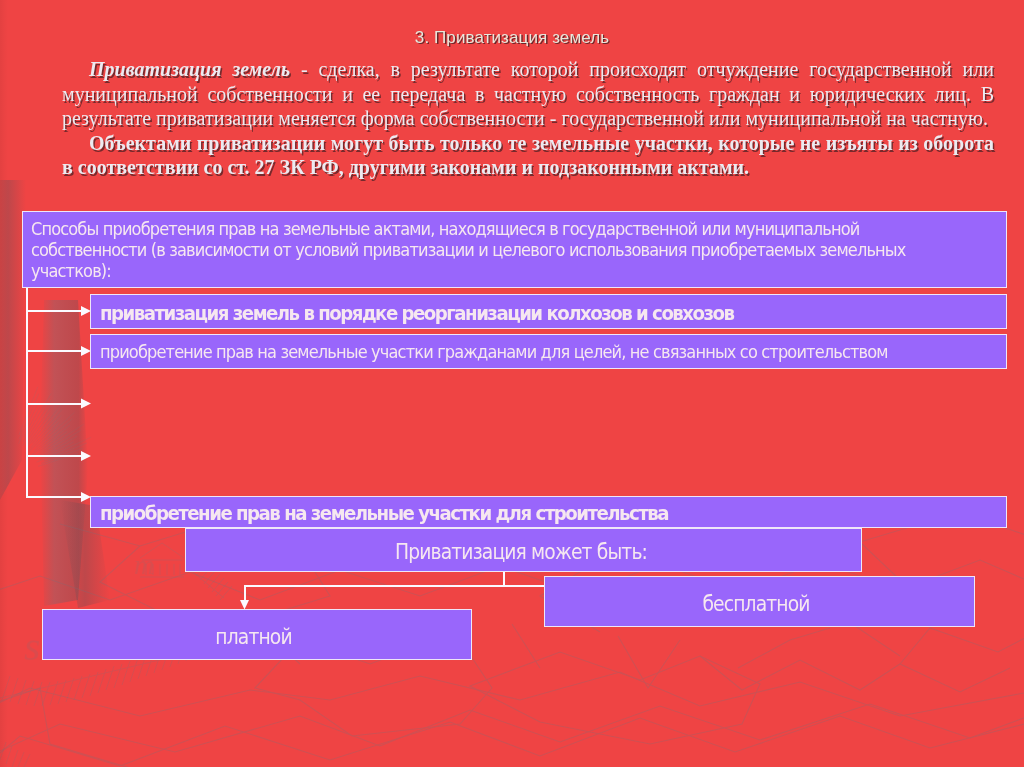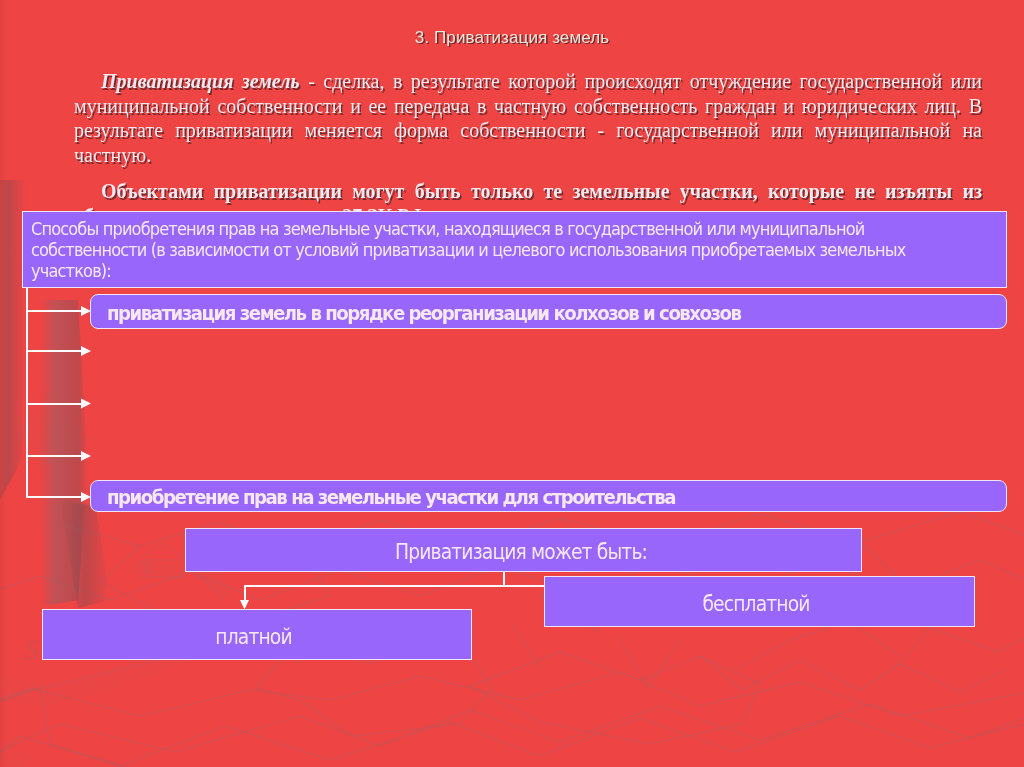--- a/index.html
+++ b/index.html
@@ -11,32 +11,32 @@
   .bg-art{position:absolute;left:0;top:0;width:1024px;height:767px;}
   .lband{position:absolute;left:0;top:0;width:8px;height:767px;
          background:linear-gradient(to right, rgba(0,0,0,0.05), rgba(0,0,0,0.02) 55%, rgba(0,0,0,0));}
   .title{position:absolute;left:0;top:28px;width:1024px;text-align:center;
          color:#e9e7dc;font-size:17px;font-family:"Liberation Sans",sans-serif;
          letter-spacing:0.1px;text-shadow:1.4px 1.4px 0.6px rgba(22,22,26,0.62);}
   .body-text{position:absolute;left:62px;top:57px;width:932px;
        color:#eceaf0;font-family:"Liberation Serif",serif;font-size:20px;
        line-height:24.6px;text-align:justify;
        text-shadow:1.5px 1.5px 0.5px rgba(20,20,26,0.55);}
-  .body-text p{margin:12px;text-indent:27px;}
+  .body-text p{margin:0;text-indent:27px;}
   .body-text p.p2{text-indent:27px;font-weight:bold;}
   .box{position:absolute;background:#9966fb;border:1.7px solid #efe6f8;
        color:#f6e7f0;box-sizing:border-box;
        font-family:"DejaVu Sans Condensed","DejaVu Sans",sans-serif;
        font-size:18px;letter-spacing:-0.85px;line-height:21px;
        display:flex;align-items:center;}
   .box > span{display:block;width:100%;}
   .box.pad{padding:6px 75px 5px 8px;align-items:flex-start;}
   .box.ctr{justify-content:center;text-align:center;font-size:20.8px;line-height:24px;padding-top:4px;}
   .box.ctr.leaf{padding-right:7px;}
-  .box.lft{padding-left:16px;border-radius:8px;}
+  .box.lft{padding-left:9px;}
   .box.bold{font-weight:bold;font-size:20.2px;letter-spacing:-1.5px;line-height:21px;padding-top:3px;}
   svg.conn{position:absolute;left:0;top:0;width:1024px;height:767px;
            overflow:visible;pointer-events:none;}
 </style>
 </head>
 <body>
 
 <div class="slide">
 
   <svg class="bg-art" viewBox="0 0 1024 767" preserveAspectRatio="none" aria-hidden="true">
@@ -133,27 +133,30 @@
       <path d="M244.5,586 L244.5,601"></path>
       <path d="M778,586 L778,601"></path>
     </g>
     <g fill="#fbfaff">
       <path d="M240,600 L249,600 L244.5,609.5 Z"></path>
       <path d="M773.5,600 L782.5,600 L778,609.5 Z"></path>
     </g>
   </svg>
 
   <div class="box pad" style="left:22px;top:211px;width:985px;height:77px">
-    <span>Способы приобретения прав на земельные участки, находящиеся в государственной или муниципальной собственности (в зависимости от условий приватизации и целевого использования приобретаемых земельных участков):</span>
+    <span>Способы приобретения прав на земельные актами, находящиеся в государственной или муниципальной собственности (в зависимости от условий приватизации и целевого использования приобретаемых земельных участков):</span>
   </div>
 
   <div class="box lft bold" style="left:90px;top:294px;width:917px;height:35px">
     <span>приватизация земель в порядке реорганизации колхозов и совхозов</span>
   </div>
-  <div class="box lft bold" style="left:90px;top:480px;width:917px;height:32px">
+  <div class="box lft" style="left:90px;top:334px;width:917px;height:35px">
+    <span>приобретение прав на земельные участки гражданами для целей, не связанных со строительством</span>
+  </div>
+  <div class="box lft bold" style="left:90px;top:496px;width:917px;height:32px">
     <span>приобретение прав на земельные участки для строительства</span>
   </div>
 
   <div class="box ctr leaf" style="left:42px;top:609px;width:430px;height:51px">
     <span>платной</span>
   </div>
 
   <div class="box ctr" style="left:185px;top:528px;width:677px;height:44px;padding-right:5px">
     <span>Приватизация может быть:</span>
   </div>

